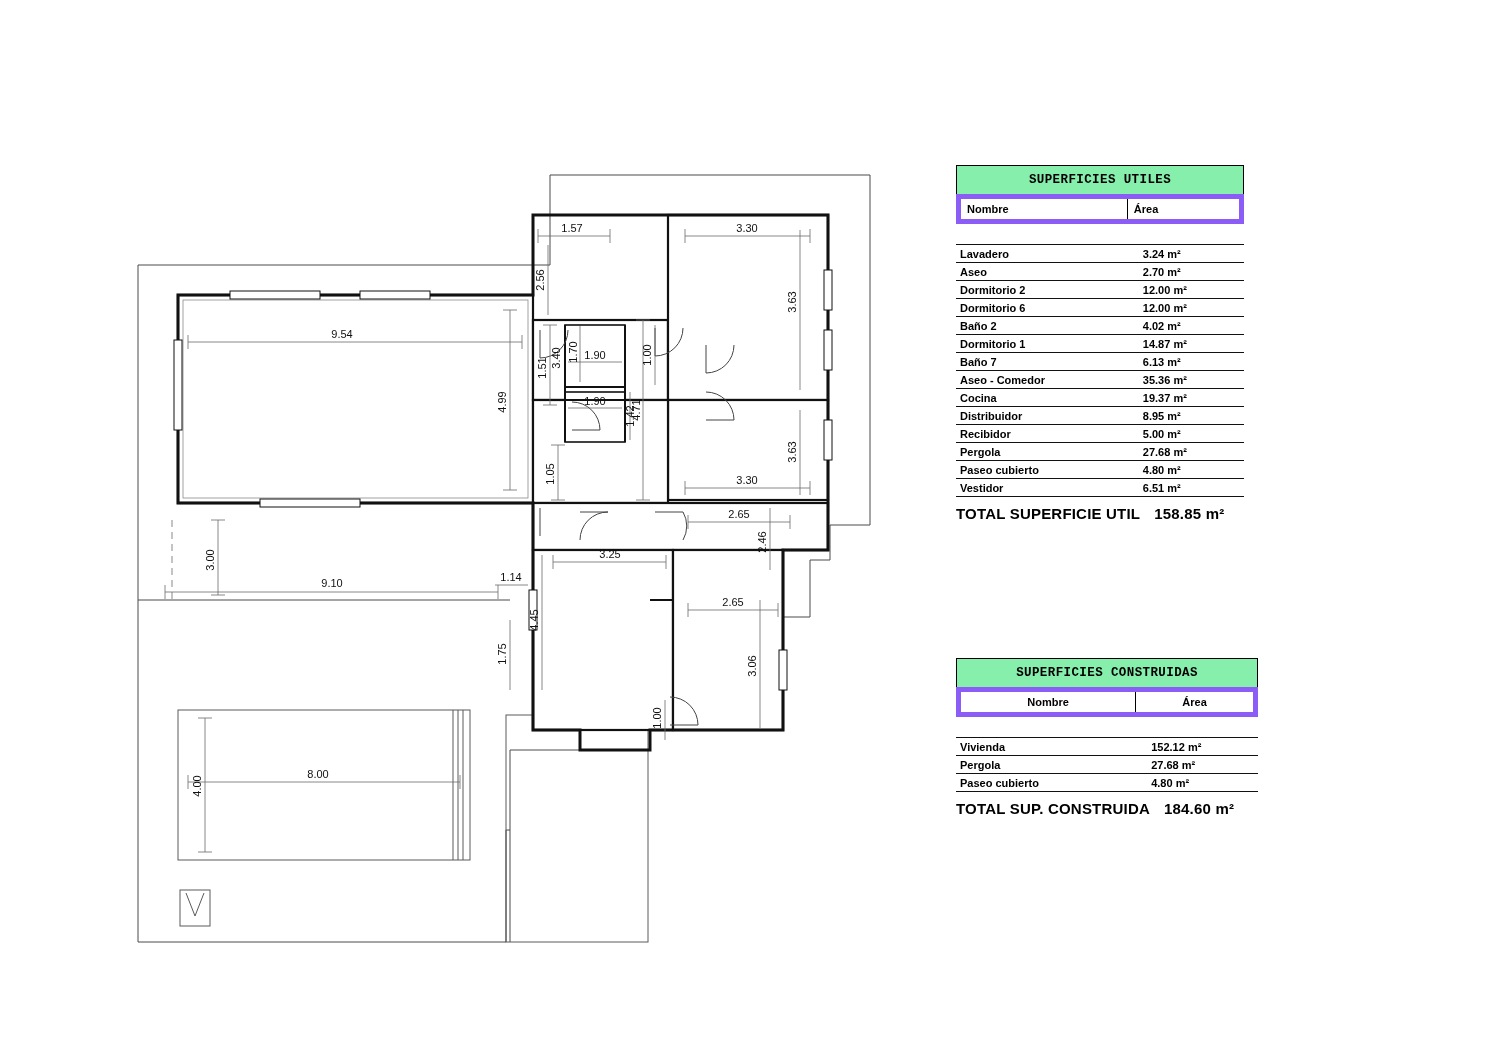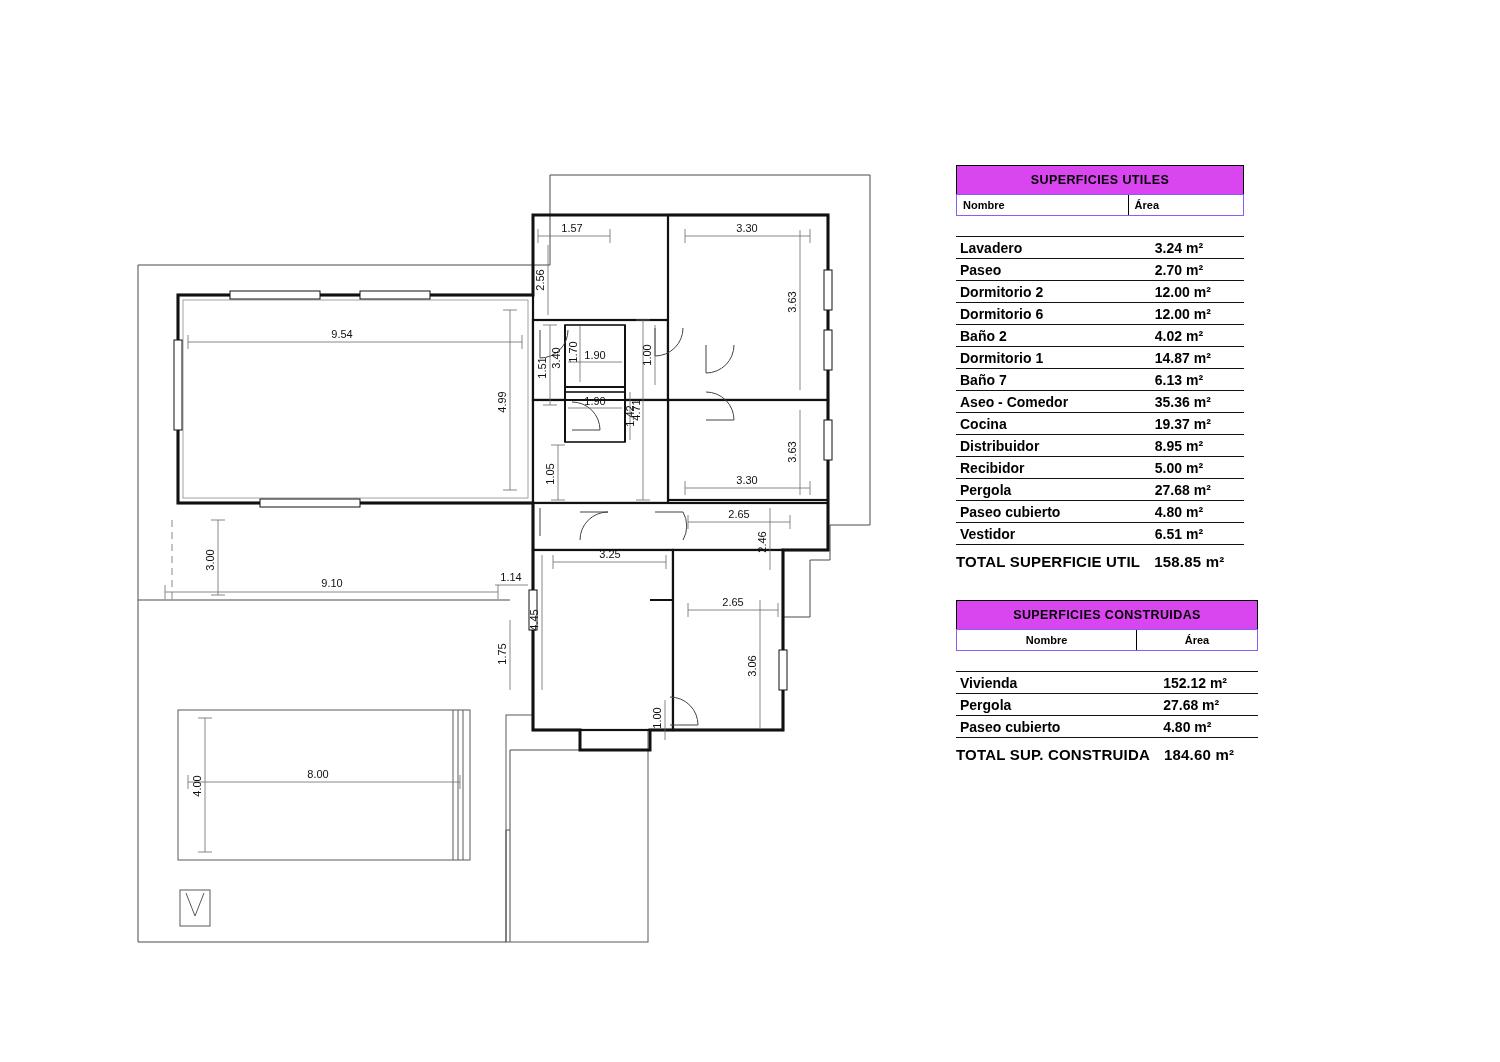--- a/index.html
+++ b/index.html
@@ -30,35 +30,36 @@
     height: 830px;
   }
   #plan svg { display: block; }
 
   
   .table-block {
     position: absolute;
     font-family: "Liberation Sans", sans-serif;
   }
   #table-utiles { left: 956px; top: 165px; width: 288px; }
-  #table-construidas { left: 956px; top: 600px; width: 302px; }
+  #table-construidas { left: 956px; top: 658px; width: 302px; }
 
   .tbl-title {
     border: 1px solid #000;
     border-bottom: none;
     text-align: center;
     font-weight: bold;
     font-size: 12.5px;
     letter-spacing: 0.4px;
     padding: 7px 0 7px 0;
-    background: #d946ef;
+    background: #86efac;
+    font-family: Liberation Mono, monospace;
   }
   .tbl-head {
     display: flex;
-    border: 1px solid #8b5cf6;
+    border: 5px solid #8b5cf6;
     font-size: 11px;
     font-weight: bold;
   }
   .tbl-head .c1 {
     flex: 0 0 auto;
     width: 60%;
     padding: 4px 6px;
     border-right: 1px solid #000;
     box-sizing: border-box;
   }
@@ -69,22 +70,21 @@
   }
   #table-utiles .tbl-head .c1 { text-align: left; }
   #table-utiles .tbl-head .c2 { text-align: left; }
   #table-construidas .tbl-head .c1 { text-align: center; }
   #table-construidas .tbl-head .c2 { text-align: center; }
 
   .rows { margin-top: 20px; }
   .row {
     display: flex;
     border-bottom: 1px solid #111;
-    font-size: 14px;
-    gap: 12px;
+    font-size: 11px;
   }
   .row:first-child { border-top: 1px solid #111; }
   .row .c1 {
     width: 60%;
     box-sizing: border-box;
     padding: 3px 6px 2px 4px;
     font-weight: bold;
   }
   .row .c2 {
     flex: 1 1 auto;
@@ -330,21 +330,21 @@
     <div class="tbl-head">
       <div class="c1">Nombre</div>
       <div class="c2">Área</div>
     </div>
     <div class="rows">
       <div class="row">
           <div class="c1">Lavadero</div>
           <div class="c2">3.24 m²</div>
         </div>
       <div class="row">
-          <div class="c1">Paseo</div>
+          <div class="c1">Aseo</div>
           <div class="c2">2.70 m²</div>
         </div>
       <div class="row">
           <div class="c1">Dormitorio 2</div>
           <div class="c2">12.00 m²</div>
         </div>
       <div class="row">
           <div class="c1">Dormitorio 6</div>
           <div class="c2">12.00 m²</div>
         </div>

